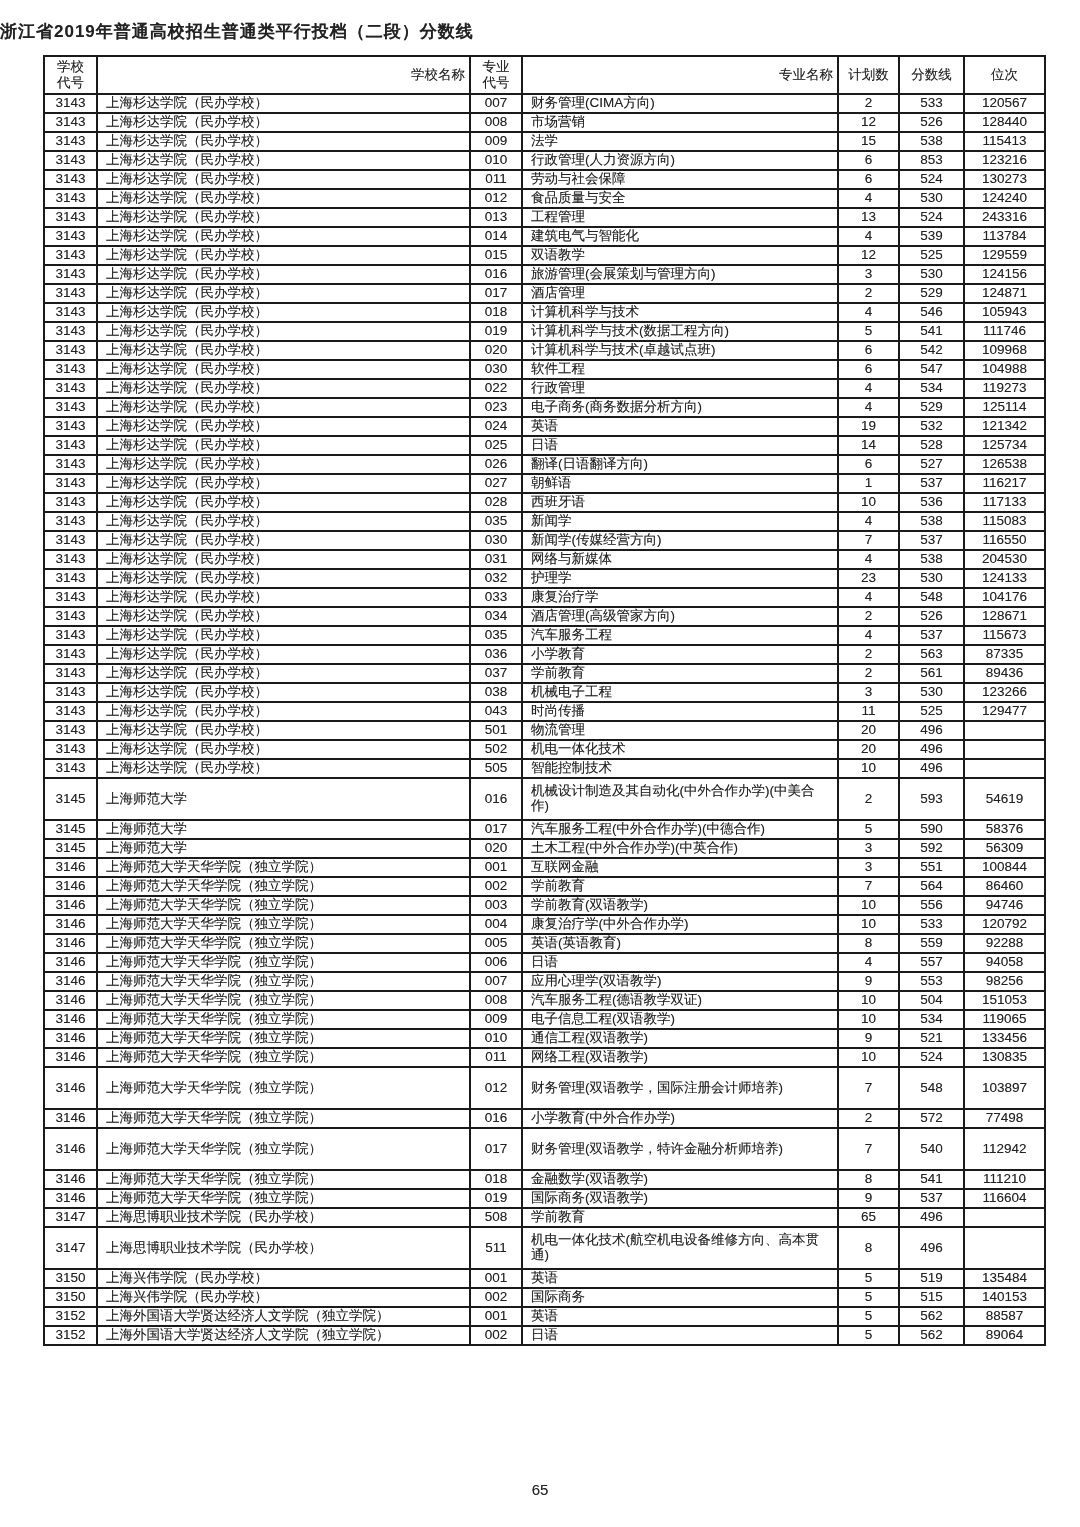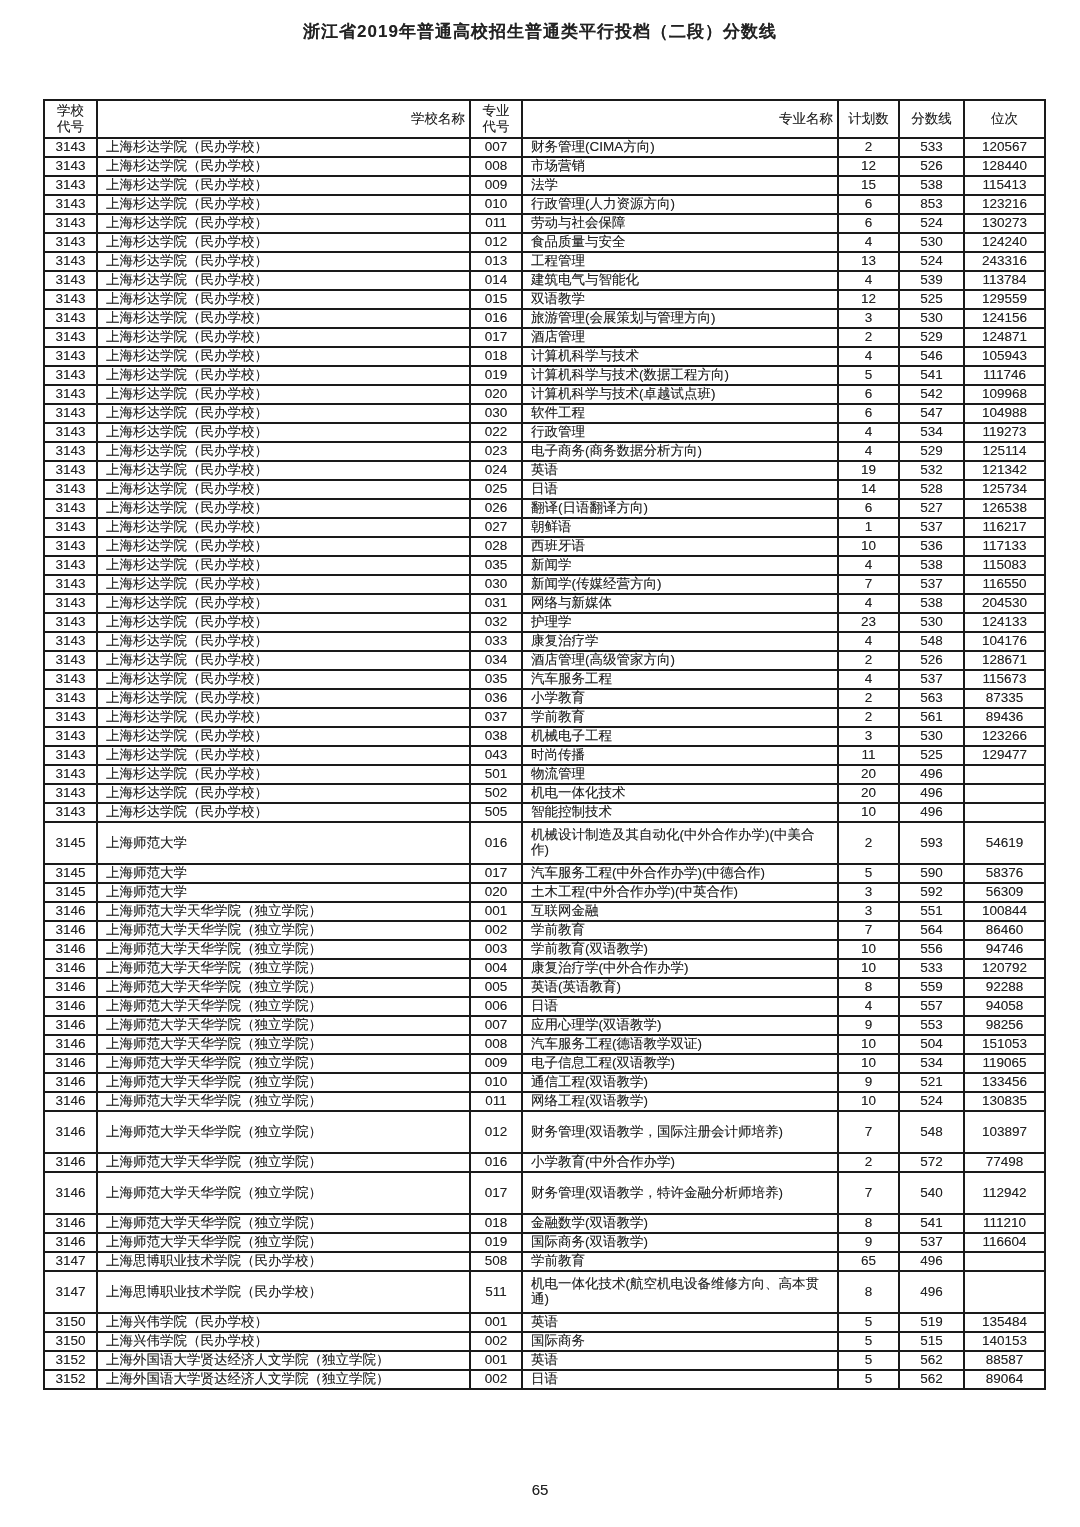--- a/index.html
+++ b/index.html
@@ -13,35 +13,33 @@
     width:1080px;height:1527px;
     background:var(--bg);
     font-family:"Liberation Sans","DejaVu Sans",sans-serif;
     color:var(--ink);
     position:relative;
     -webkit-font-smoothing:antialiased;
   }
   .doc-title{
     position:absolute;
     top:20px;left:0;width:1080px;
-    text-align:center;
     font-size:17px;
     font-weight:bold;
     letter-spacing:1px;
     color:var(--ink);
     text-shadow:0 0 .6px rgba(34,34,34,.45);
   }
   table.score-table{
     position:absolute;
     top:55px;left:43px;
     border-collapse:collapse;
     table-layout:fixed;
     width:1001px;
     background:var(--bg);
-    margin-top:44px;
   }
   .score-table th,
   .score-table td{
     border:2px solid var(--line);
     padding:0 4px;
     font-size:13.5px;
     color:var(--ink);
     overflow:hidden;
     text-shadow:0 0 .5px rgba(34,34,34,.4);
   }

